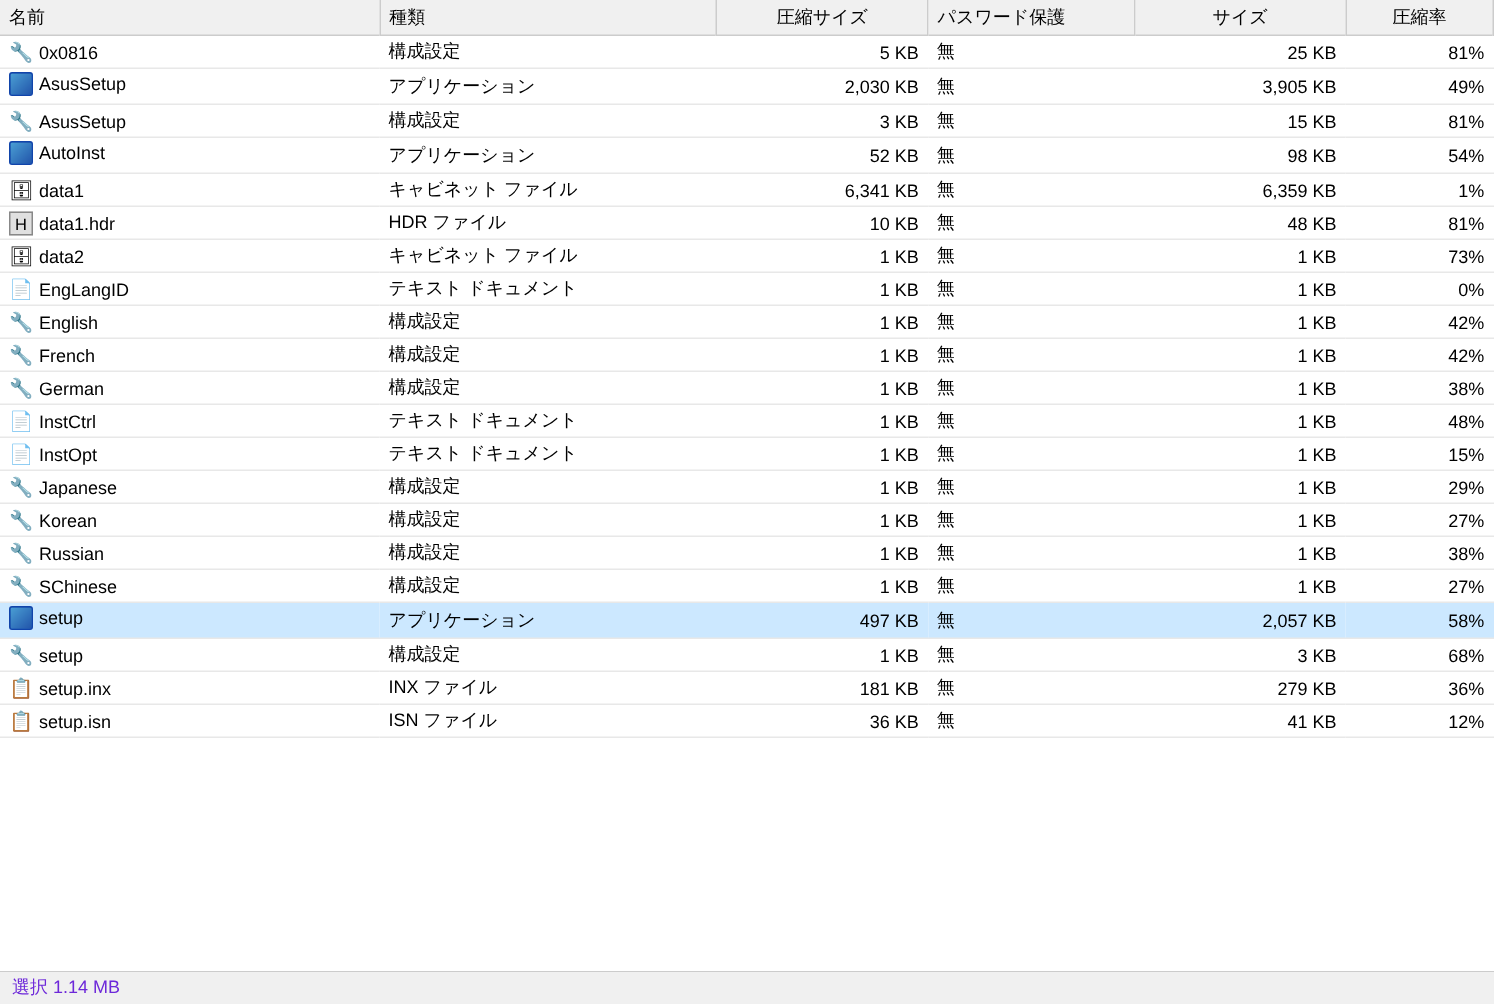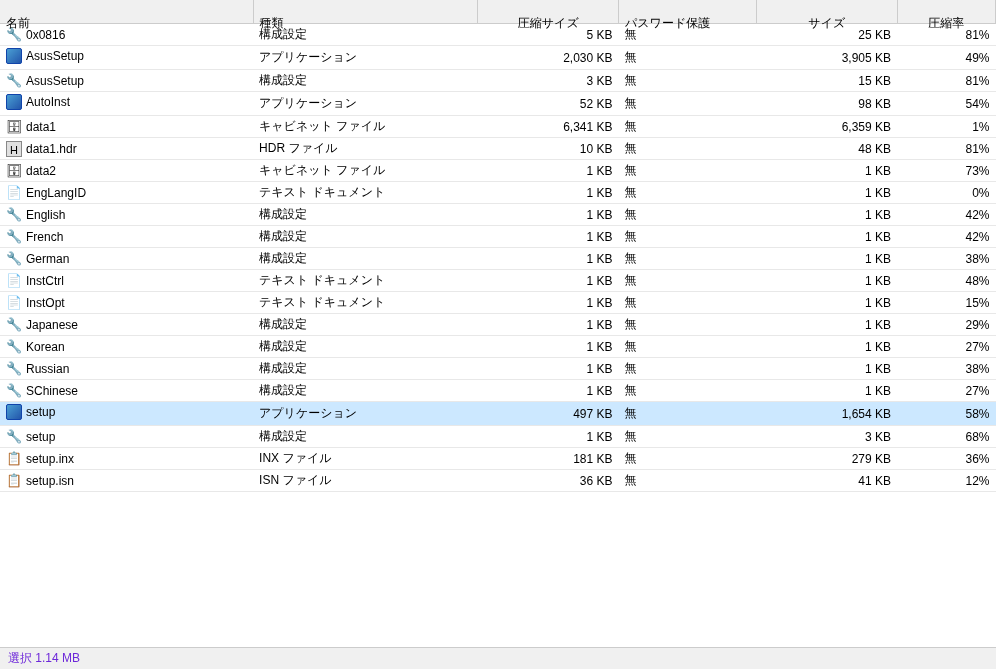--- a/index.html
+++ b/index.html
@@ -20,21 +20,21 @@
       background: #f0f0f0;
       border-bottom: 1px solid #ccc;
     }
     .file-table thead th {
       padding: 3px 6px;
       text-align: left;
       font-weight: normal;
       border-right: 1px solid #ccc;
       white-space: nowrap;
       position: sticky;
-      top: 12px;
+      top: 0;
     }
     .file-table thead th.right {
       text-align: center;
     }
     .file-table tbody tr {
       border-bottom: 1px solid #e8e8e8;
     }
     .file-table tbody tr.selected {
       background: #cce8ff;
     }
@@ -331,21 +331,21 @@
         <tr class="selected">
     <td>
       <span class="file-icon">
         <span class="icon-app"></span>
         <span>setup</span>
       </span>
     </td>
     <td>アプリケーション</td>
     <td class="right">497 KB</td>
     <td>無</td>
-    <td class="right">1,654 KB</td>
+    <td class="right">2,057 KB</td>
     <td class="right">58%</td>
   </tr>
         <tr>
     <td>
       <span class="file-icon">
         <span style="display:inline-block;width:16px;height:16px;flex-shrink:0;font-size:13px;line-height:16px;text-align:center;">🔧</span>
         <span>setup</span>
       </span>
     </td>
     <td>構成設定</td>

